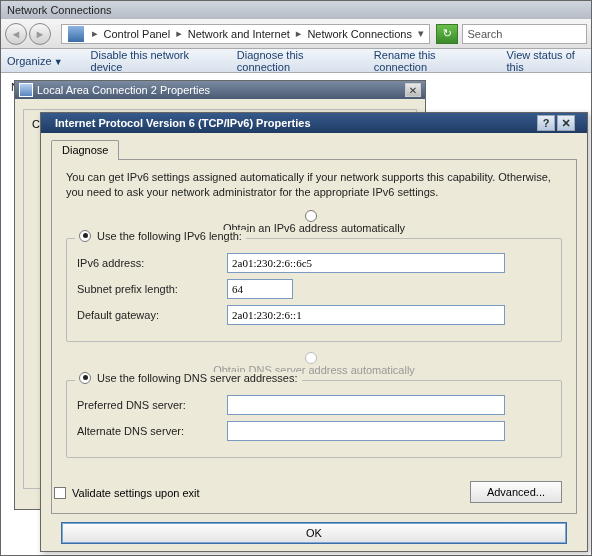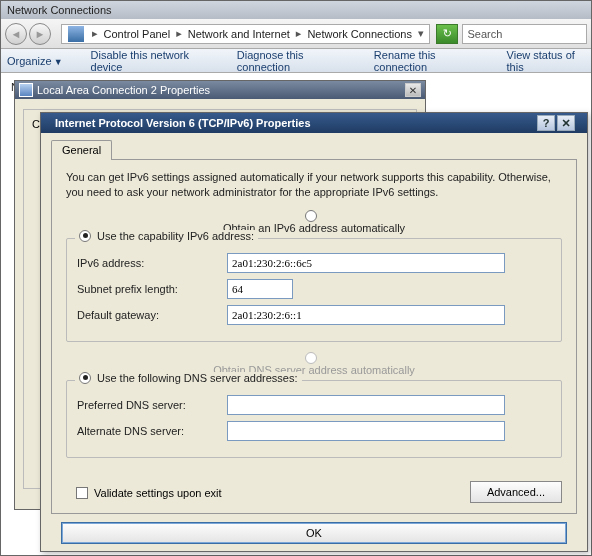--- a/index.html
+++ b/index.html
@@ -48,21 +48,21 @@
   .radio.disabled { border-color:#bbb; }
   .radio.disabled + .rlabel { color:#999; }
   .rlabel { color:#222;}
   .legend-radio { position:absolute; top:-9px; left:8px; background:#ece9d8; padding:0 4px; display:flex; align-items:center;}
   .field-row { display:flex; align-items:center; margin:6px 0;}
   .flabel { width:150px; color:#222;}
   .tin { height:20px; border:1px solid #7a9ac0; background:#fff; padding:1px 4px; font-family:Tahoma; }
   .tin.long { width:278px; }
   .tin.short { width:66px; }
 
-  .check-row { display:flex; align-items:center; position:absolute; bottom:14px; left:24px;}
+  .check-row { display:flex; align-items:center; position:absolute; bottom:14px; left:2px;}
   .chk { width:12px;height:12px;border:1px solid #777;background:#fff;margin-right:6px;}
   .adv-btn { position:absolute; bottom:10px; right:14px; height:22px; padding:0 16px; border:1px solid #888; background:linear-gradient(to bottom,#fdfdfd,#e4e4e4); }
 
   .dlg-footer { display:flex; justify-content:flex-end; gap:12px; padding:8px 10px 0 10px;flex-direction:column;}
   .btn { height:22px; padding:0 22px; border:1px solid #888; background:linear-gradient(to bottom,#fdfdfd,#e4e4e4); }
   .btn.default { border:1px solid #3a6ea5; box-shadow: inset 0 0 0 1px #7aa7d8; }
 
   .nw-label { font-size:11px; color:#222; }
 </style>
 </head>
@@ -120,34 +120,34 @@
 <div class="dialog">
   <div class="dlg-titlebar">
     <span class="tt">Internet Protocol Version 6 (TCP/IPv6) Properties</span>
     <div style="display:flex;">
       <div class="dlg-tbtn">?</div>
       <div class="dlg-tbtn">✕</div>
     </div>
   </div>
   <div class="dlg-body">
     <div class="tabstrip">
-      <div class="tab">General</div>
+      <div class="tab">Diagnose</div>
     </div>
     <div class="tabcontent">
       <div class="desc">You can get IPv6 settings assigned automatically if your network supports this capability. Otherwise, you need to ask your network administrator for the appropriate IPv6 settings.</div>
 
       <div class="radio-row">
         <div class="radio"></div>
         <span class="rlabel">Obtain an IPv6 address automatically</span>
       </div>
 
       <div class="group">
         <div class="legend-radio">
           <div class="radio sel"></div>
-          <span class="rlabel">Use the capability IPv6 address:</span>
+          <span class="rlabel">Use the following IPv6 length:</span>
         </div>
         <div class="field-row">
           <span class="flabel">IPv6 address:</span>
           <input class="tin long" value="2a01:230:2:6::6c5" style="">
         </div>
         <div class="field-row">
           <span class="flabel">Subnet prefix length:</span>
           <input class="tin short" value="64" style="">
         </div>
         <div class="field-row">

